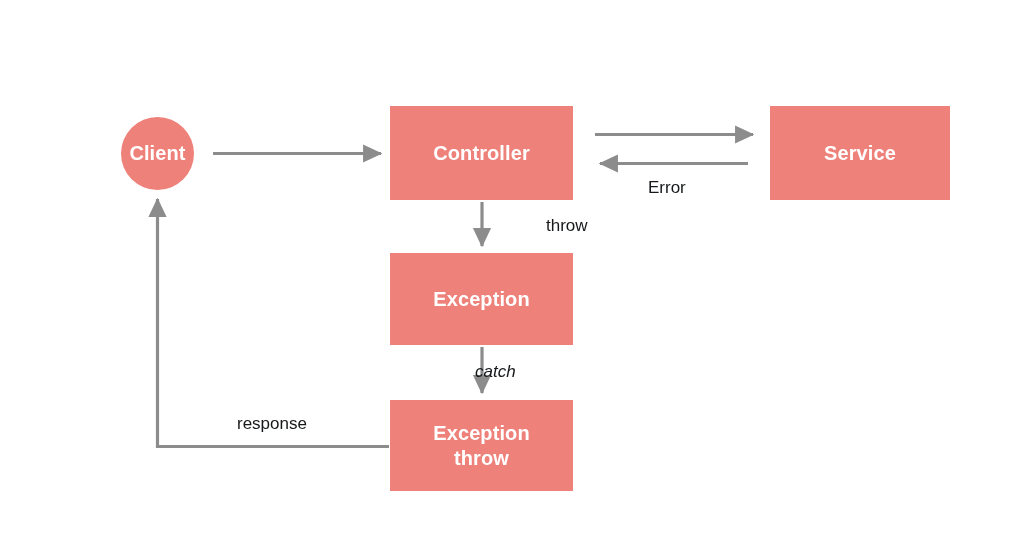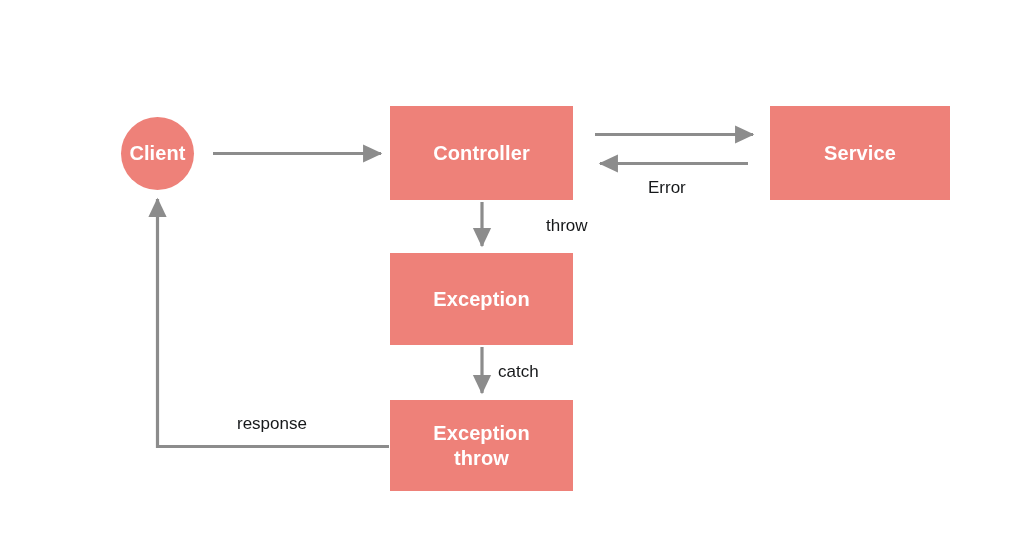--- a/index.html
+++ b/index.html
@@ -56,21 +56,21 @@
   .edge-label {
     position: absolute;
     color: #16181a;
     font-family: "Liberation Sans", sans-serif;
     font-size: 17px;
     font-weight: 400;
     white-space: nowrap;
     z-index: 3;
   }
   .label-throw    { left: 498px; top: 216px; margin-left: 48px; }
-  .label-catch    { left: 498px; top: 362px; }
+  .label-catch    { left: 475px; top: 362px; font-style: italic; }
   .label-error    { left: 648px; top: 178px; }
   .label-response { left: 229px; top: 414px; margin-left: 8px; }
 </style>
 </head>
 <body>
 
 <div id="diagram-canvas">
 
   <svg id="edge-layer" viewBox="0 0 1024 555" width="1024" height="555" xmlns="http://www.w3.org/2000/svg">
     <defs>

